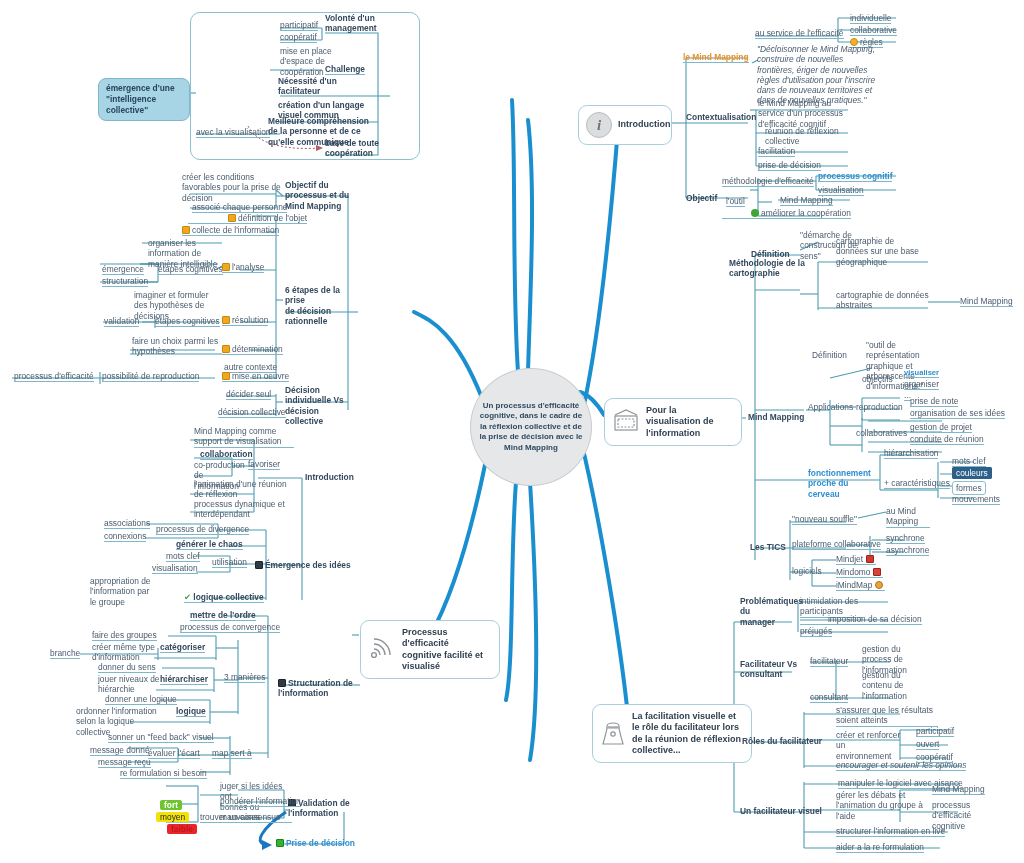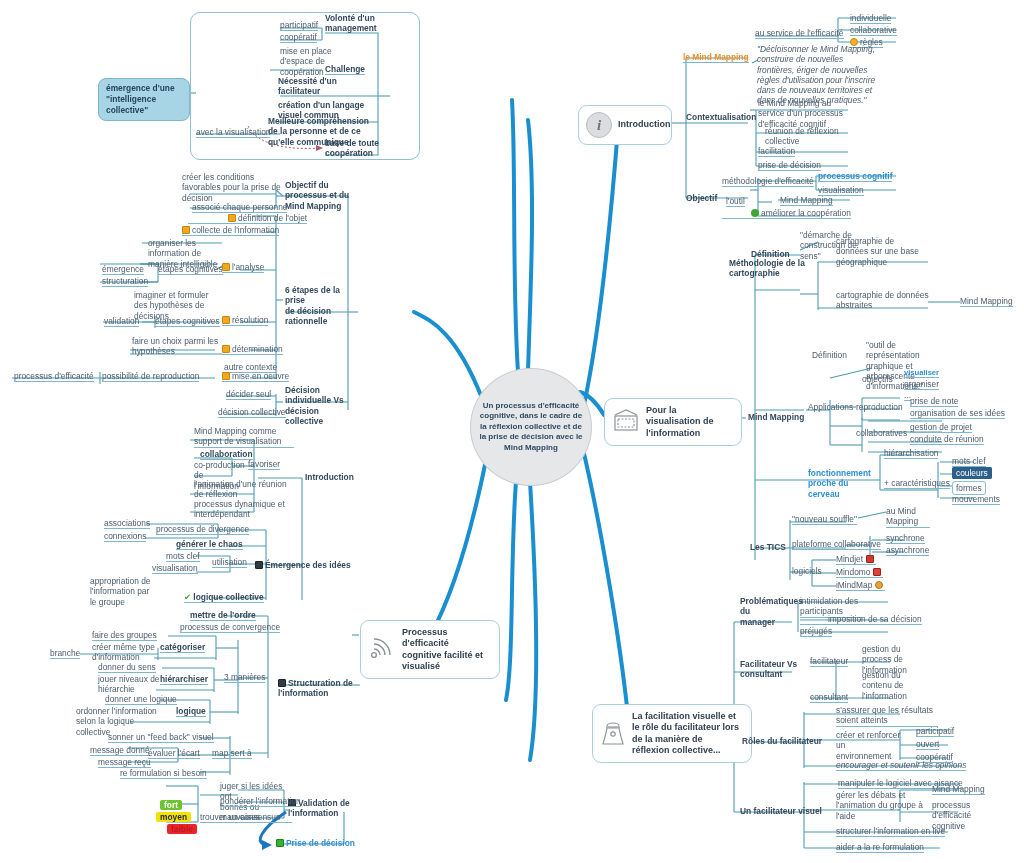--- a/index.html
+++ b/index.html
@@ -44,21 +44,21 @@
   }
 
   
   .callout { position:absolute; border:1px solid #8fc0d2; border-radius:10px; }
 
   
   .orange { color:#e8922b; font-weight:bold; }
   .blueL  { color:#2f8fd0; font-weight:bold; }
   .hl-sel { background:#2d5f8b; color:#ffffff; border:1px solid #2d5f8b; border-radius:2px; padding:0 3px; }
   .hl-green { background:#6ec42e; color:#ffffff; font-weight:bold; border-radius:2px; padding:0 4px; }
-  .hl-yellow{ background:#f1e20a; color:#2a2a2a; font-weight:bold; border-radius:2px; padding:0 4px; }
+  .hl-yellow{ background:#f1e20a; color:#2a2a2a; font-weight:normal; border-radius:2px; padding:0 4px; }
   .hl-red   { background:#e8262a; color:#c2181c; font-weight:bold; border-radius:2px; padding:0 4px; }
 
   
   .mk { display:inline-block; width:8px; height:8px; vertical-align:-1px; margin-right:2px; border-radius:1px; }
   .mk-note { background:#f0a81e; border:1px solid #c98710; }
   .mk-dark { background:#2f3a45; border:1px solid #1d242c; }
   .mk-warn { background:#f0b429; border:1px solid #c98710; border-radius:50%; }
   .mk-plus { background:#3fa535; border-radius:50%; }
   .mk-green{ background:#34b233; border:1px solid #208020; }
   .mk-mj   { background:#cf3a2e; border:1px solid #9c241b; }
@@ -614,21 +614,21 @@
           <g fill="none" stroke="#8d9499" stroke-width="1.2">
         <path d="M7,8 C7,4 19,4 19,8"></path>
             <path d="M6,9 L20,9"></path>
             <path d="M7,10 C6,16 4,22 3,26 L23,26 C22,22 20,16 19,10 Z"></path>
         <circle cx="13" cy="16" r="2.2"></circle>
       </g>
         </svg>
     </span>
     <span>La facilitation visuelle et le
 rôle du facilitateur lors de
-la manière de réflexion
+la réunion de réflexion
 collective...</span>
   </div>
 
   <div class="n b" style="left:740px; top:596px; width:70px;">Problématiques du
 manager</div>
   <div class="n u" style="left:800px; top:596px; width:62px;">intimidation des
 participants</div>
   <div class="n u" style="left:800px; top:614px;padding-left:28px;">imposition de sa décision</div>
   <div class="n u" style="left:800px; top:626px;">préjugés</div>
 

